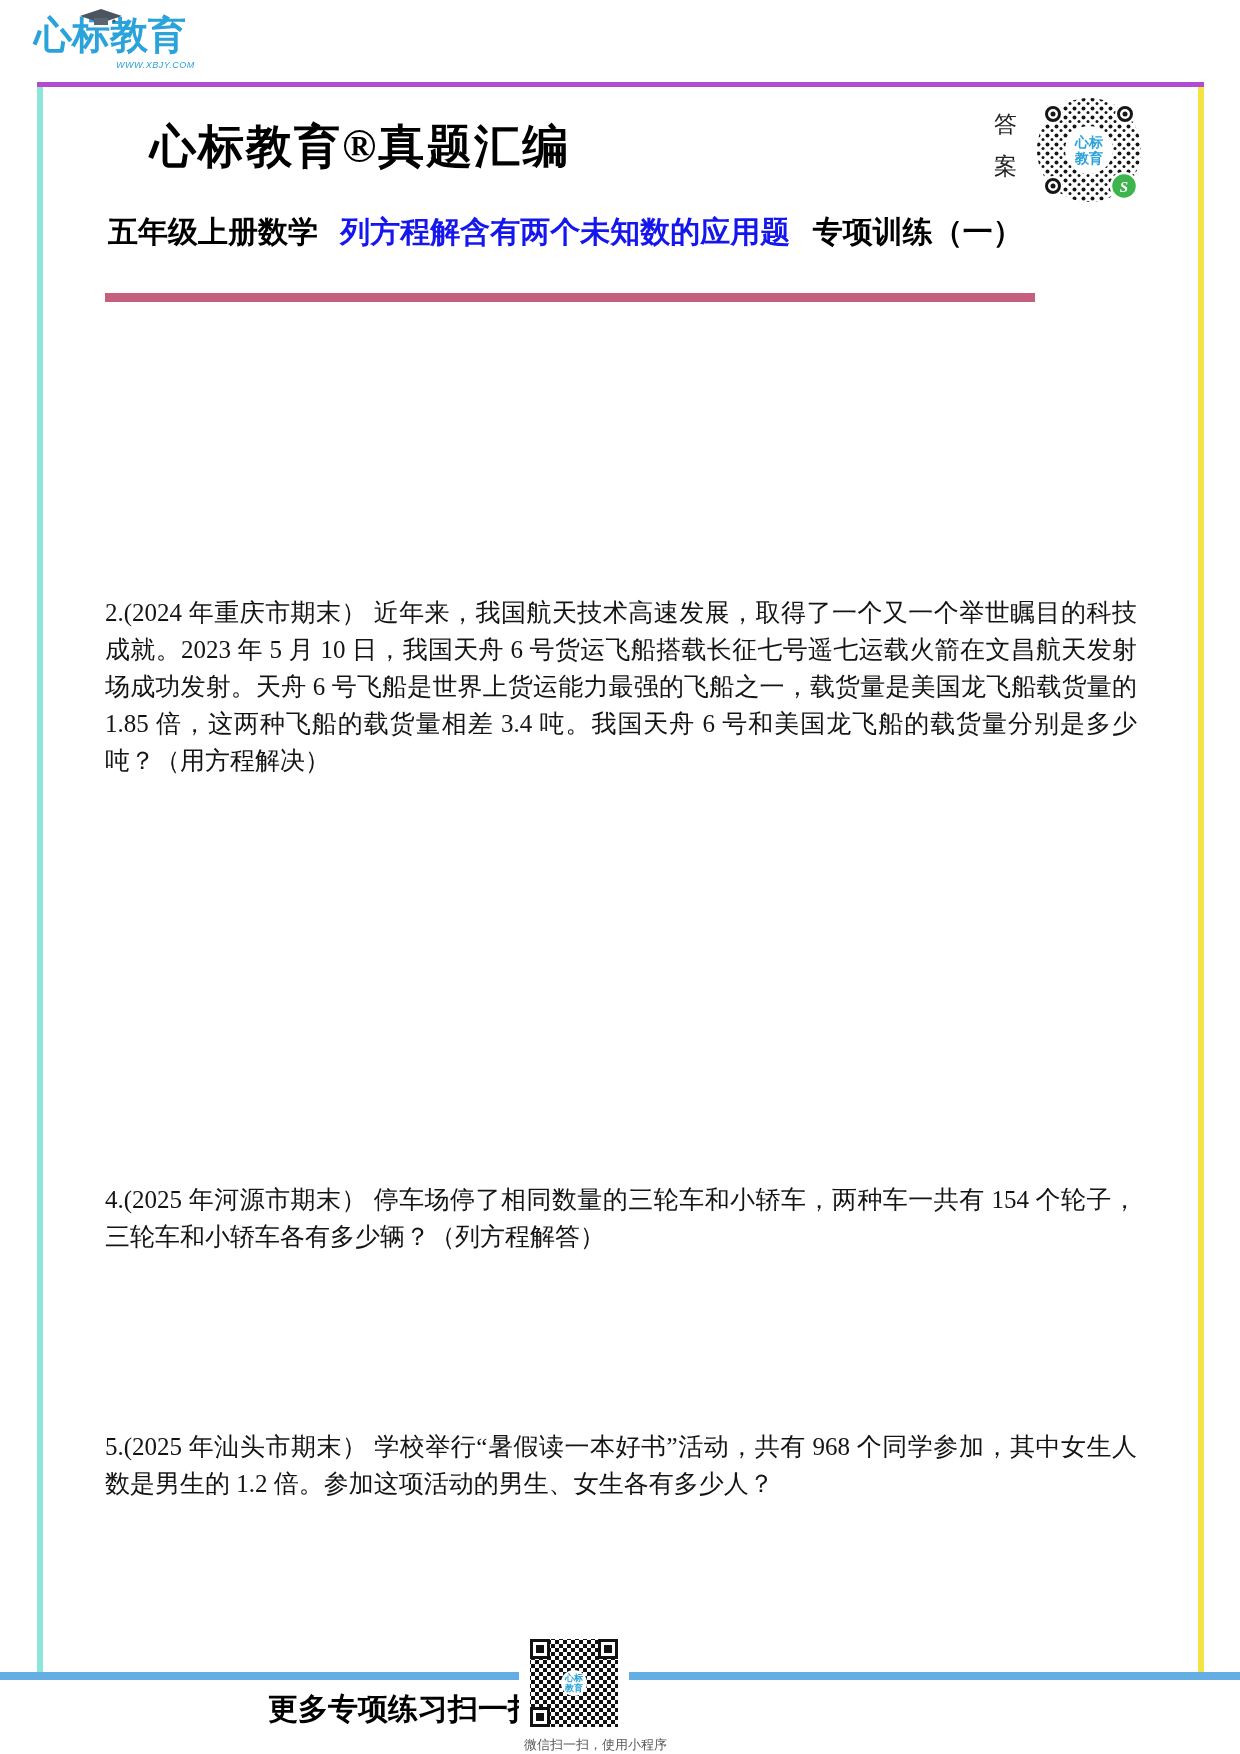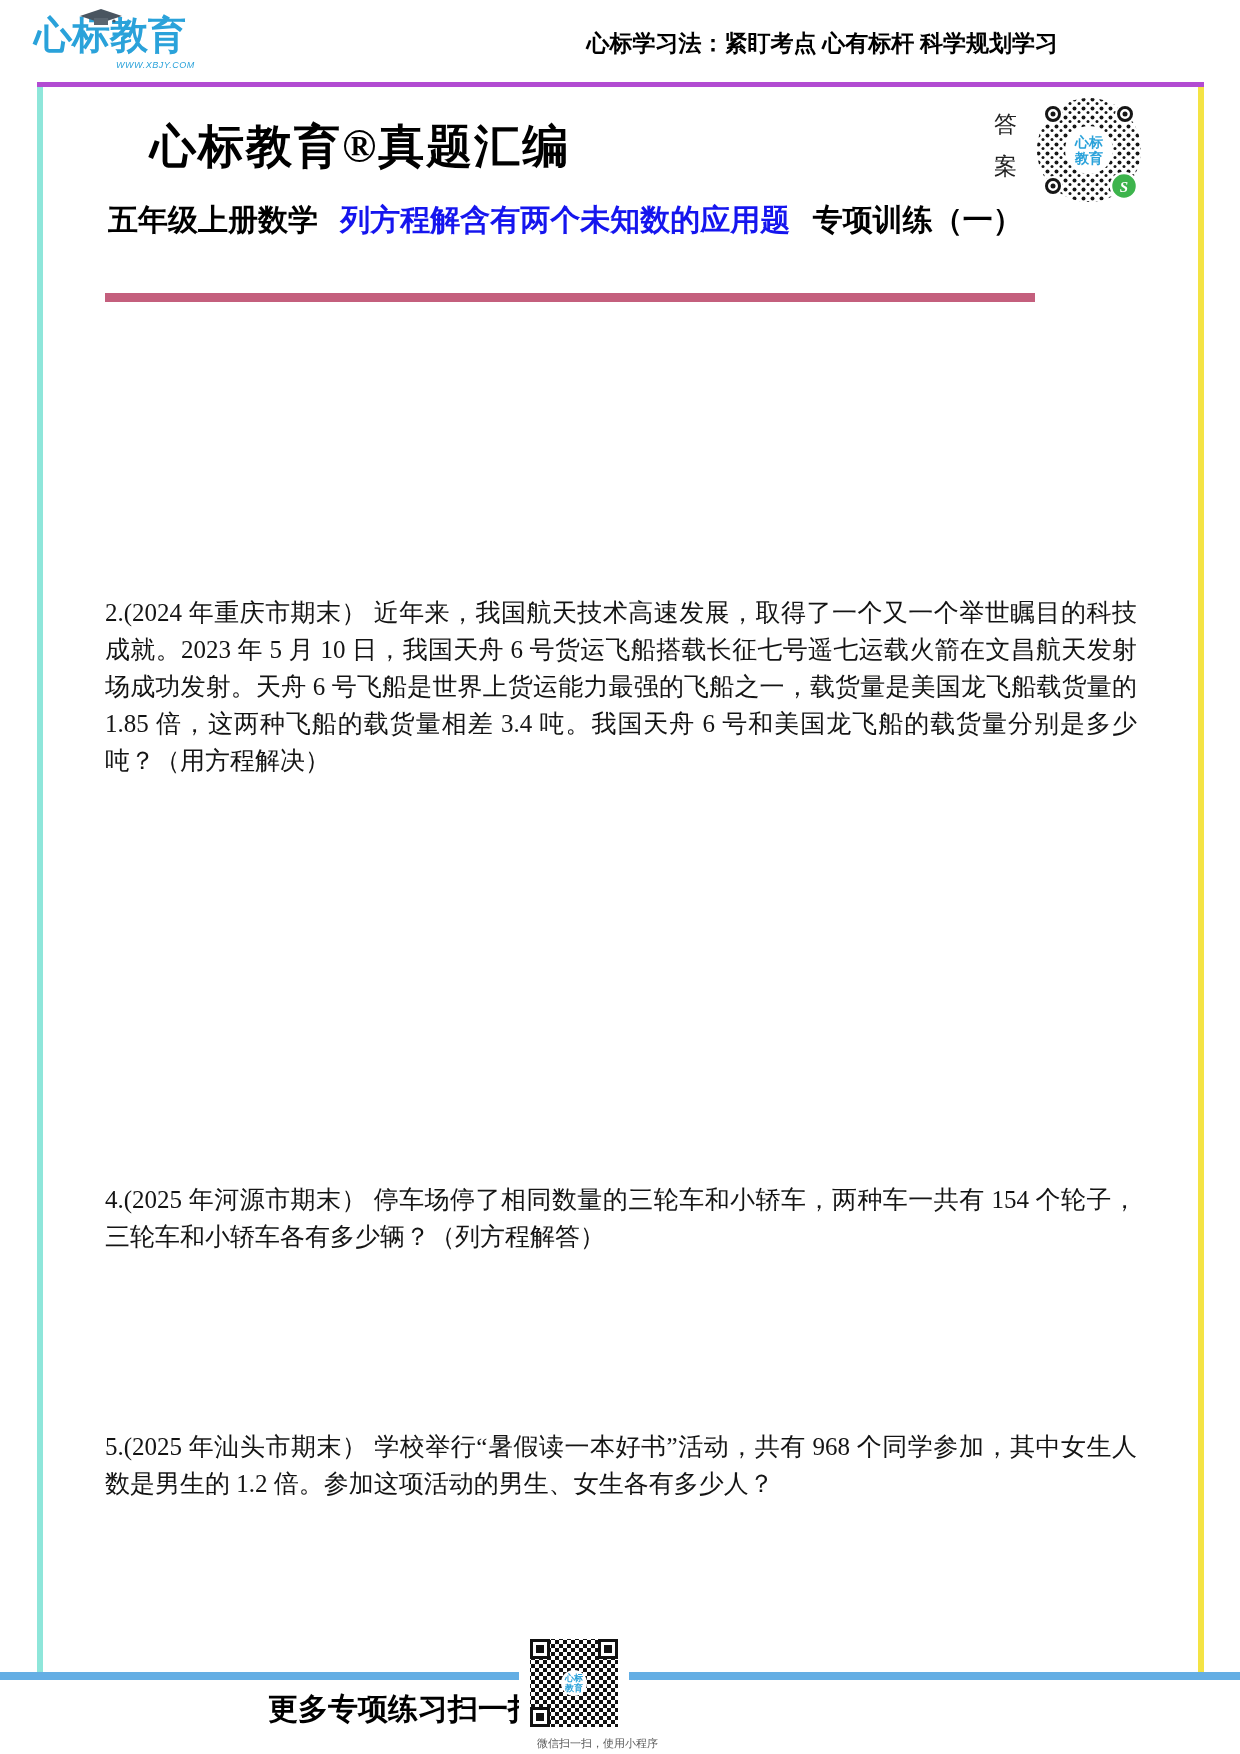--- a/index.html
+++ b/index.html
@@ -35,21 +35,21 @@
     letter-spacing:2px; color:#000;
   }
   .answer-label {
     position:absolute; left:994px; top:112px; display:flex; flex-direction:column;
     gap:16px; font-size:23px; color:#222; line-height:26px;
   }
   .answer-qr { position:absolute; left:1036px; top:97px; width:106px; height:106px; }
 
   
   .subtitle {
-    position:absolute; left:108px; top:200px; white-space:nowrap;
+    position:absolute; left:108px; top:212px; white-space:nowrap;
     font-family:"Liberation Sans","DejaVu Sans",sans-serif;
     font-size:30px; line-height:40px; font-weight:700; color:#000;
   }
   .sub-blue { color:#1515ee; font-weight:800; margin:0 14px; }
   .rule-pink { position:absolute; left:105px; top:293px; width:930px; height:9px; background:#c45f7d; }
 
   
   .problem {
     position:absolute; left:105px; width:1032px; color:#141414;
     font-size:25px; line-height:37px; text-align:justify; text-justify:inter-ideograph;
@@ -67,43 +67,42 @@
     font-family:"Liberation Sans","DejaVu Sans",sans-serif;
     font-size:30px; font-weight:700; color:#000; line-height:40px;
   }
   .footer-left { left:268px; }
   .footer-right { left:634px; }
   .footer-qr {
     position:absolute; left:519px; top:1634px; width:102px; background:#ffffff;
     padding:2px 4px 2px 4px; text-align:center;
   }
   .qr-caption {
-    display:flex; align-items:center; justify-content:flex-start; gap:14px;
+    display:flex; align-items:center; justify-content:flex-start; gap:1px;
     font-family:"Liberation Sans","DejaVu Sans",sans-serif;
-    font-size:11px; color:#5a5a5a; margin-top:2px; white-space:nowrap;
+    font-size:13px; color:#5a5a5a; margin-top:2px; white-space:nowrap;
   }
   .wechat-dot { display:inline-block; width:8px; height:8px; border-radius:50%; background:#3db44c; }
 </style>
 </head>
 <body>
 
 <div class="page">
 
   <div class="logo">
     <span class="logo-text">心标教育</span>
     <span class="logo-cap">
       <svg width="42" height="20" viewBox="0 0 42 20">
         <polygon points="21,0 42,7 21,14 0,7" fill="#4a5560"></polygon>
         <rect x="14" y="9" width="14" height="7" fill="#5a6570"></rect>
         <circle cx="34" cy="12" r="1.6" fill="#4a5560"></circle>
       </svg>
     </span>
     <span class="logo-url">WWW.XBJY.COM</span>
   </div>
-  <div class="slogan">心标学习法：紧盯考点 心有标杆 科学规划学习</div>
   <div class="rule-purple"></div>
   <div class="border-left"></div>
   <div class="border-right"></div>
 
   <h1 class="doc-title">心标教育®真题汇编</h1>
   <div class="answer-label">
     <span>答</span>
     <span>案</span>
   </div>
   <div class="answer-qr">

